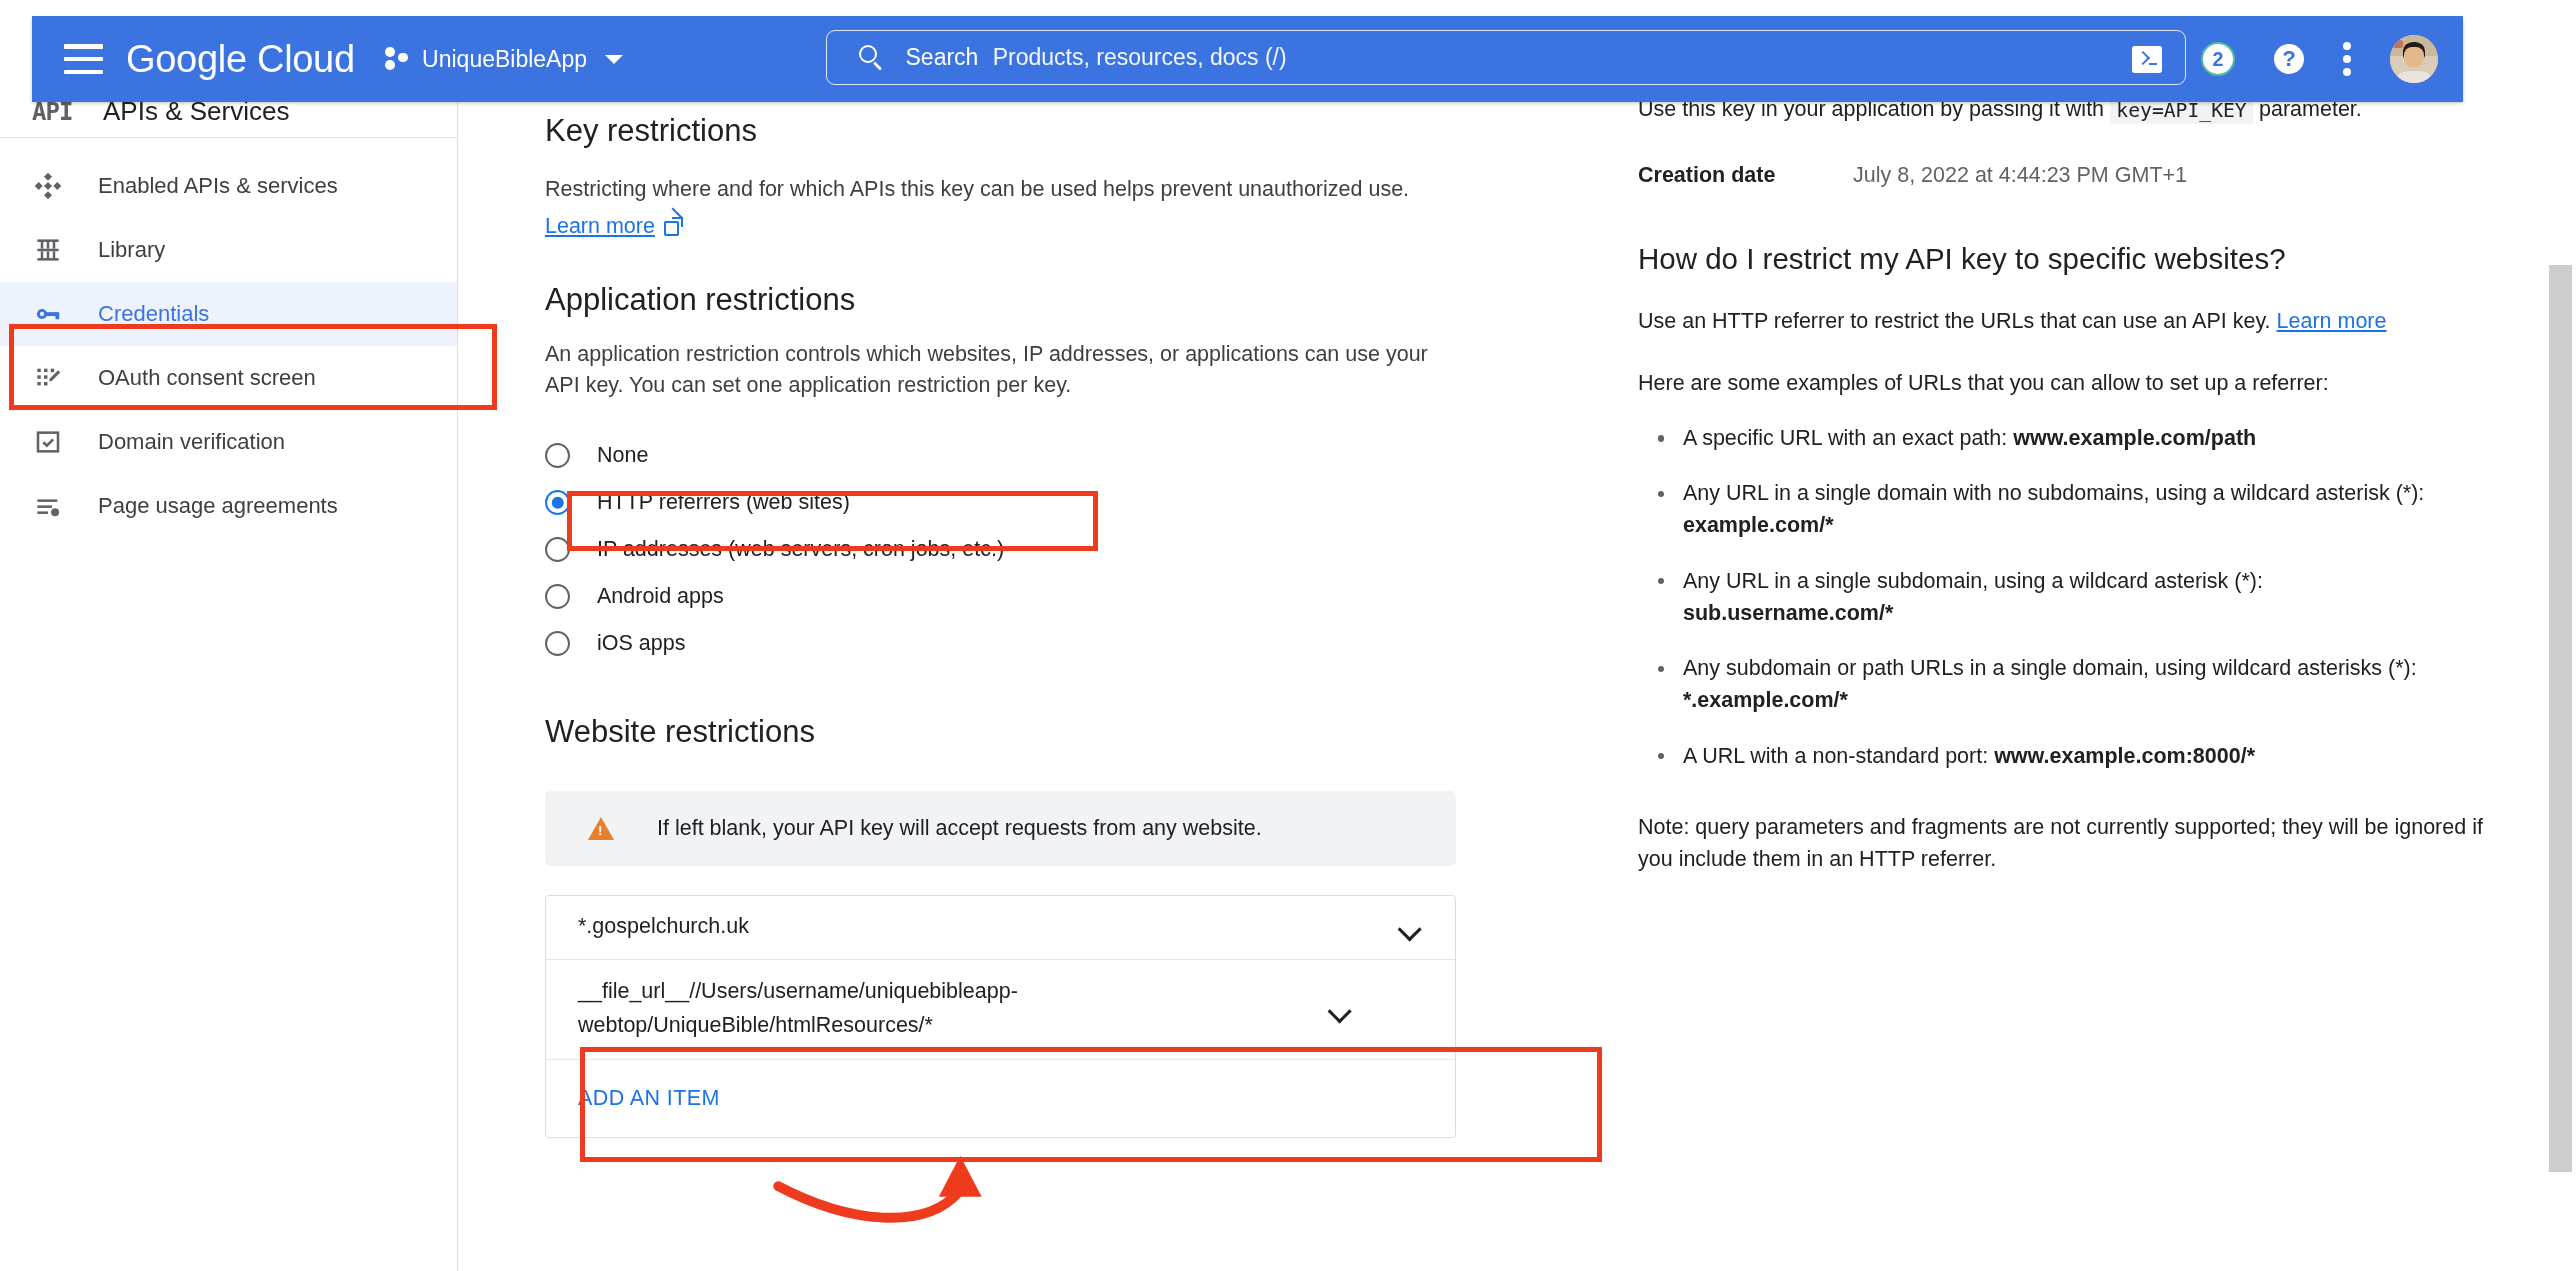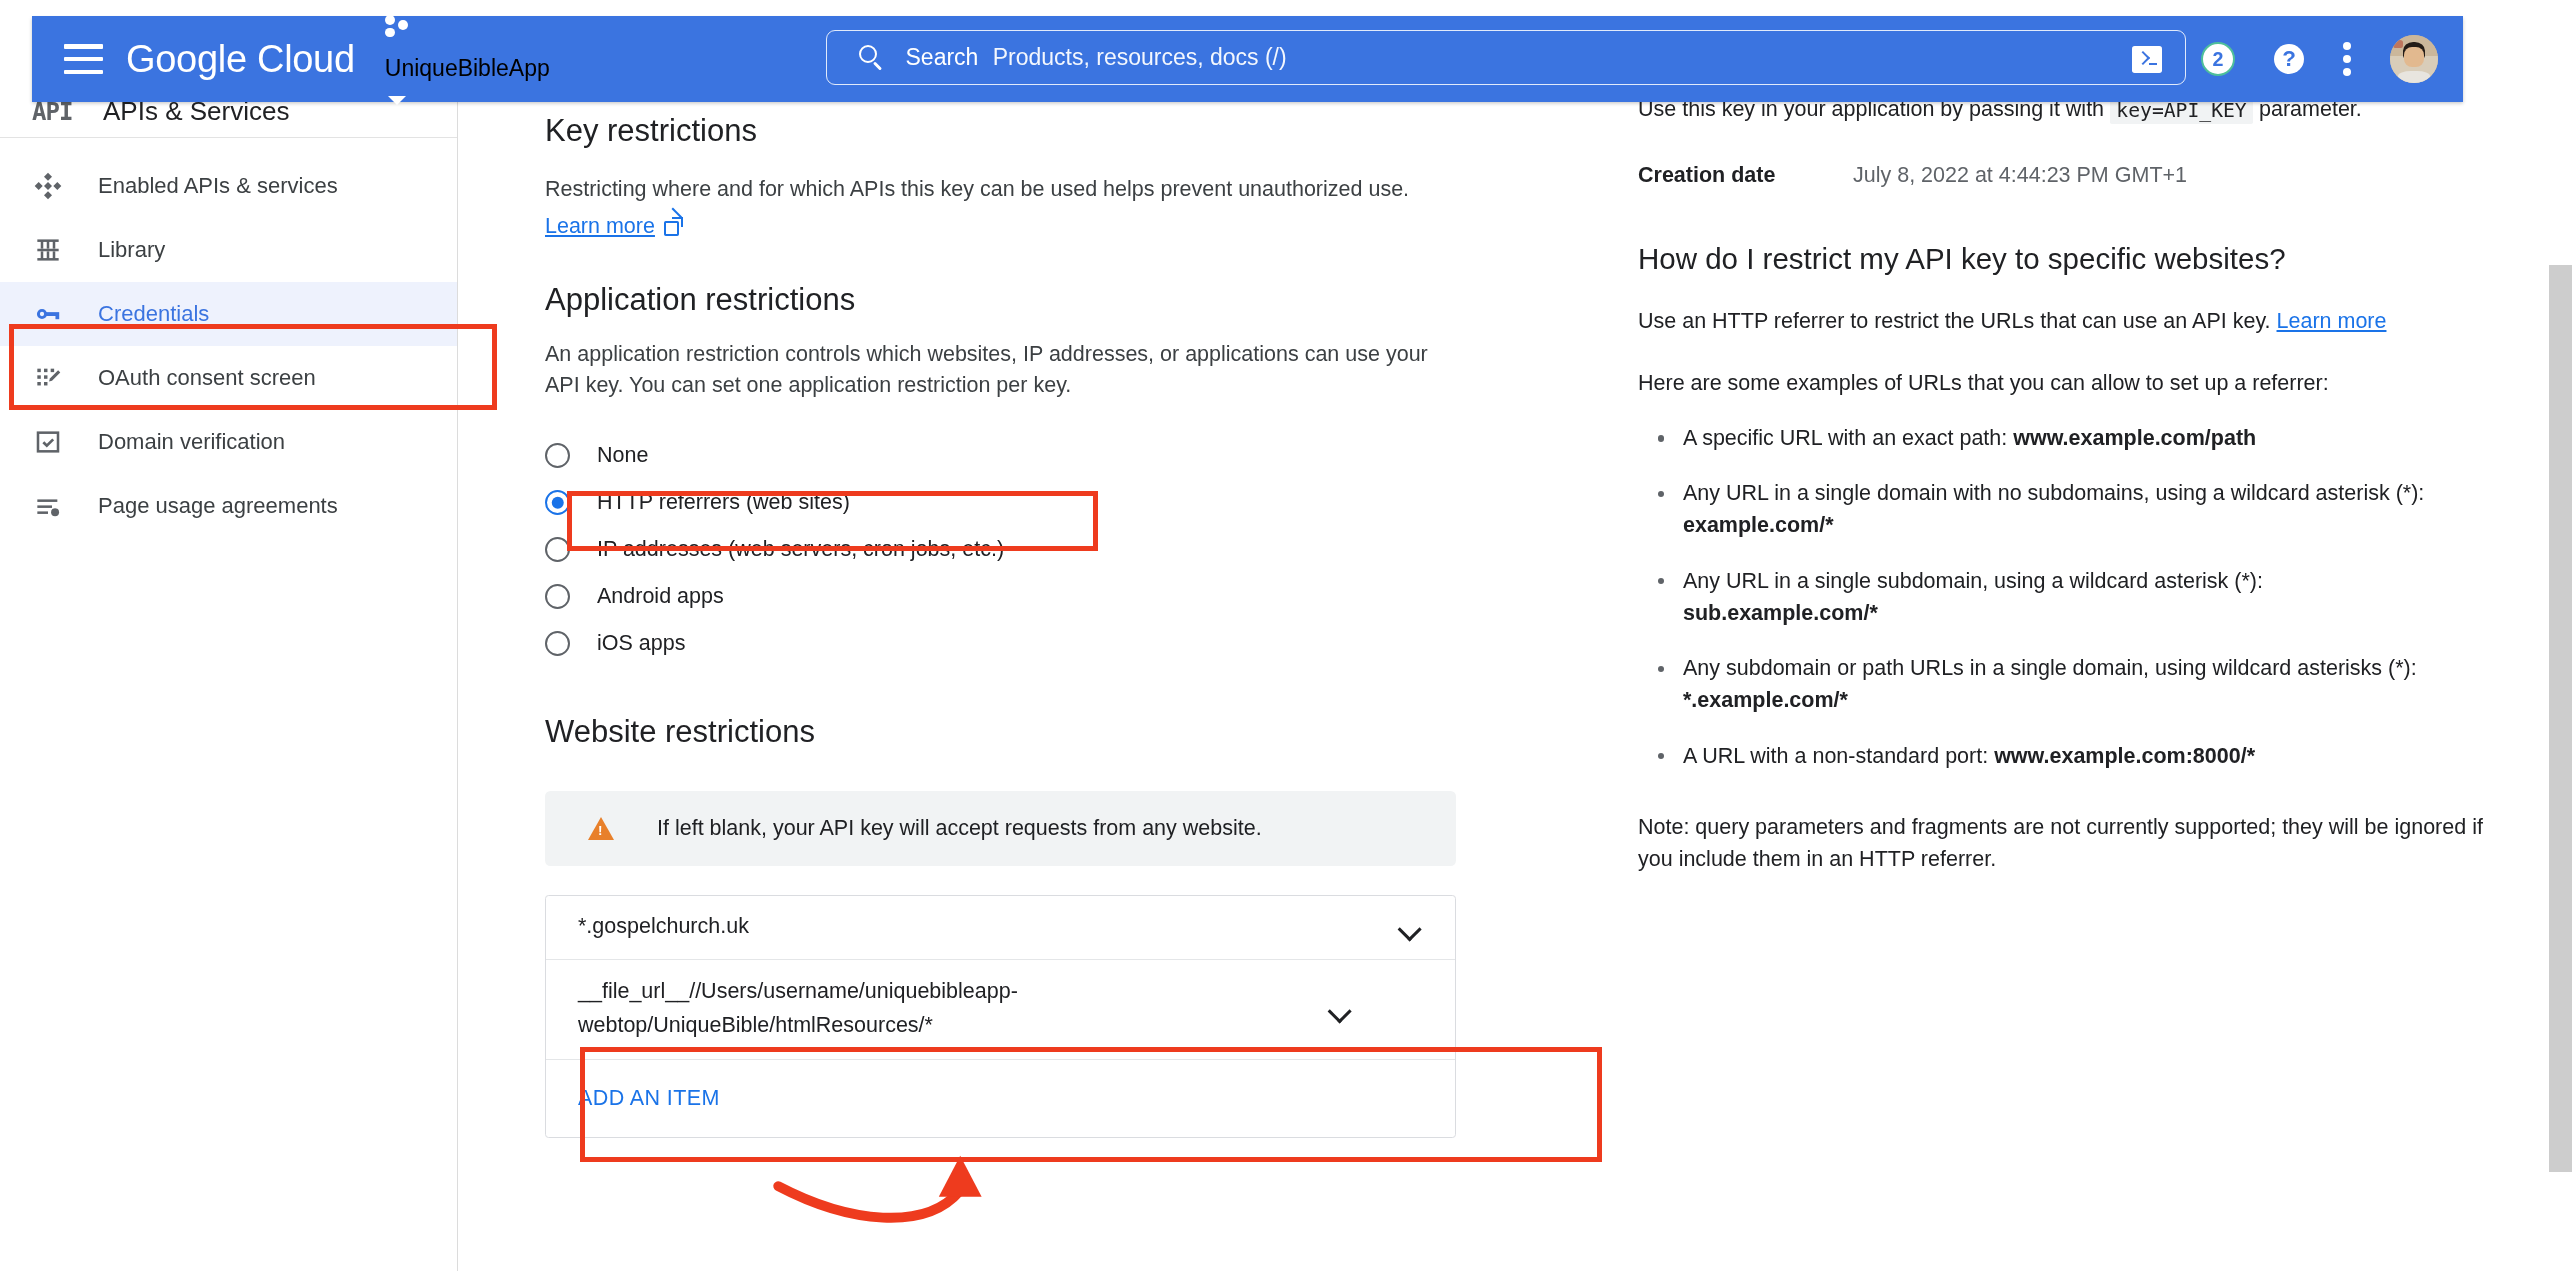--- a/index.html
+++ b/index.html
@@ -32,22 +32,22 @@
 
   .gc-logo {
     color: #fff; font-size: 38px; letter-spacing: -0.3px;
     font-family: "Liberation Sans", sans-serif;
     white-space: nowrap;
   }
 
   .proj-sep { width: 30px; }
 
   .proj-chip {
-    display: flex; gap: 14.3px;
-    color: #000000; cursor: pointer; white-space: nowrap; flex-direction: column;
+    display: flex; align-items: center; gap: 14.3px;
+    color: #ffffff; cursor: pointer; white-space: nowrap;
   }
   .proj-icon { position: relative; width: 23px; height: 27px; }
   .proj-icon i {
     position: absolute; background: #fff; border-radius: 50%;
     display: block;
   }
   .proj-icon i:nth-child(1) { width: 9.8px; height: 9.8px; left: 0px; top: 1.8px; }
   .proj-icon i:nth-child(2) { width: 9.8px; height: 9.8px; left: 13.4px; top: 7.2px; }
   .proj-icon i:nth-child(3) { width: 9.8px; height: 9.8px; left: 0px; top: 14.3px; }
   .proj-name { font-size: 23px; }
@@ -538,21 +538,21 @@
     <div class="rp-line">Here are some examples of URLs that you can allow to set up a referrer:</div>
 
     <ul class="rp-ul">
       <li class="rp-li">
         <span>A specific URL with an exact path: </span><b>www.example.com/path</b>
       </li>
       <li class="rp-li">
         <span>Any URL in a single domain with no subdomains, using a wildcard asterisk (*): </span><br><b>example.com/*</b>
       </li>
       <li class="rp-li">
-        <span>Any URL in a single subdomain, using a wildcard asterisk (*): </span><br><b>sub.example.com/*</b>
+        <span>Any URL in a single subdomain, using a wildcard asterisk (*): </span><br><b>sub.username.com/*</b>
       </li>
       <li class="rp-li">
         <span>Any subdomain or path URLs in a single domain, using wildcard asterisks (*): </span><br><b>*.example.com/*</b>
       </li>
       <li class="rp-li">
         <span>A URL with a non-standard port: </span><b>www.example.com:8000/*</b>
       </li>
     </ul>
 
     <div style="height:39px"></div>

